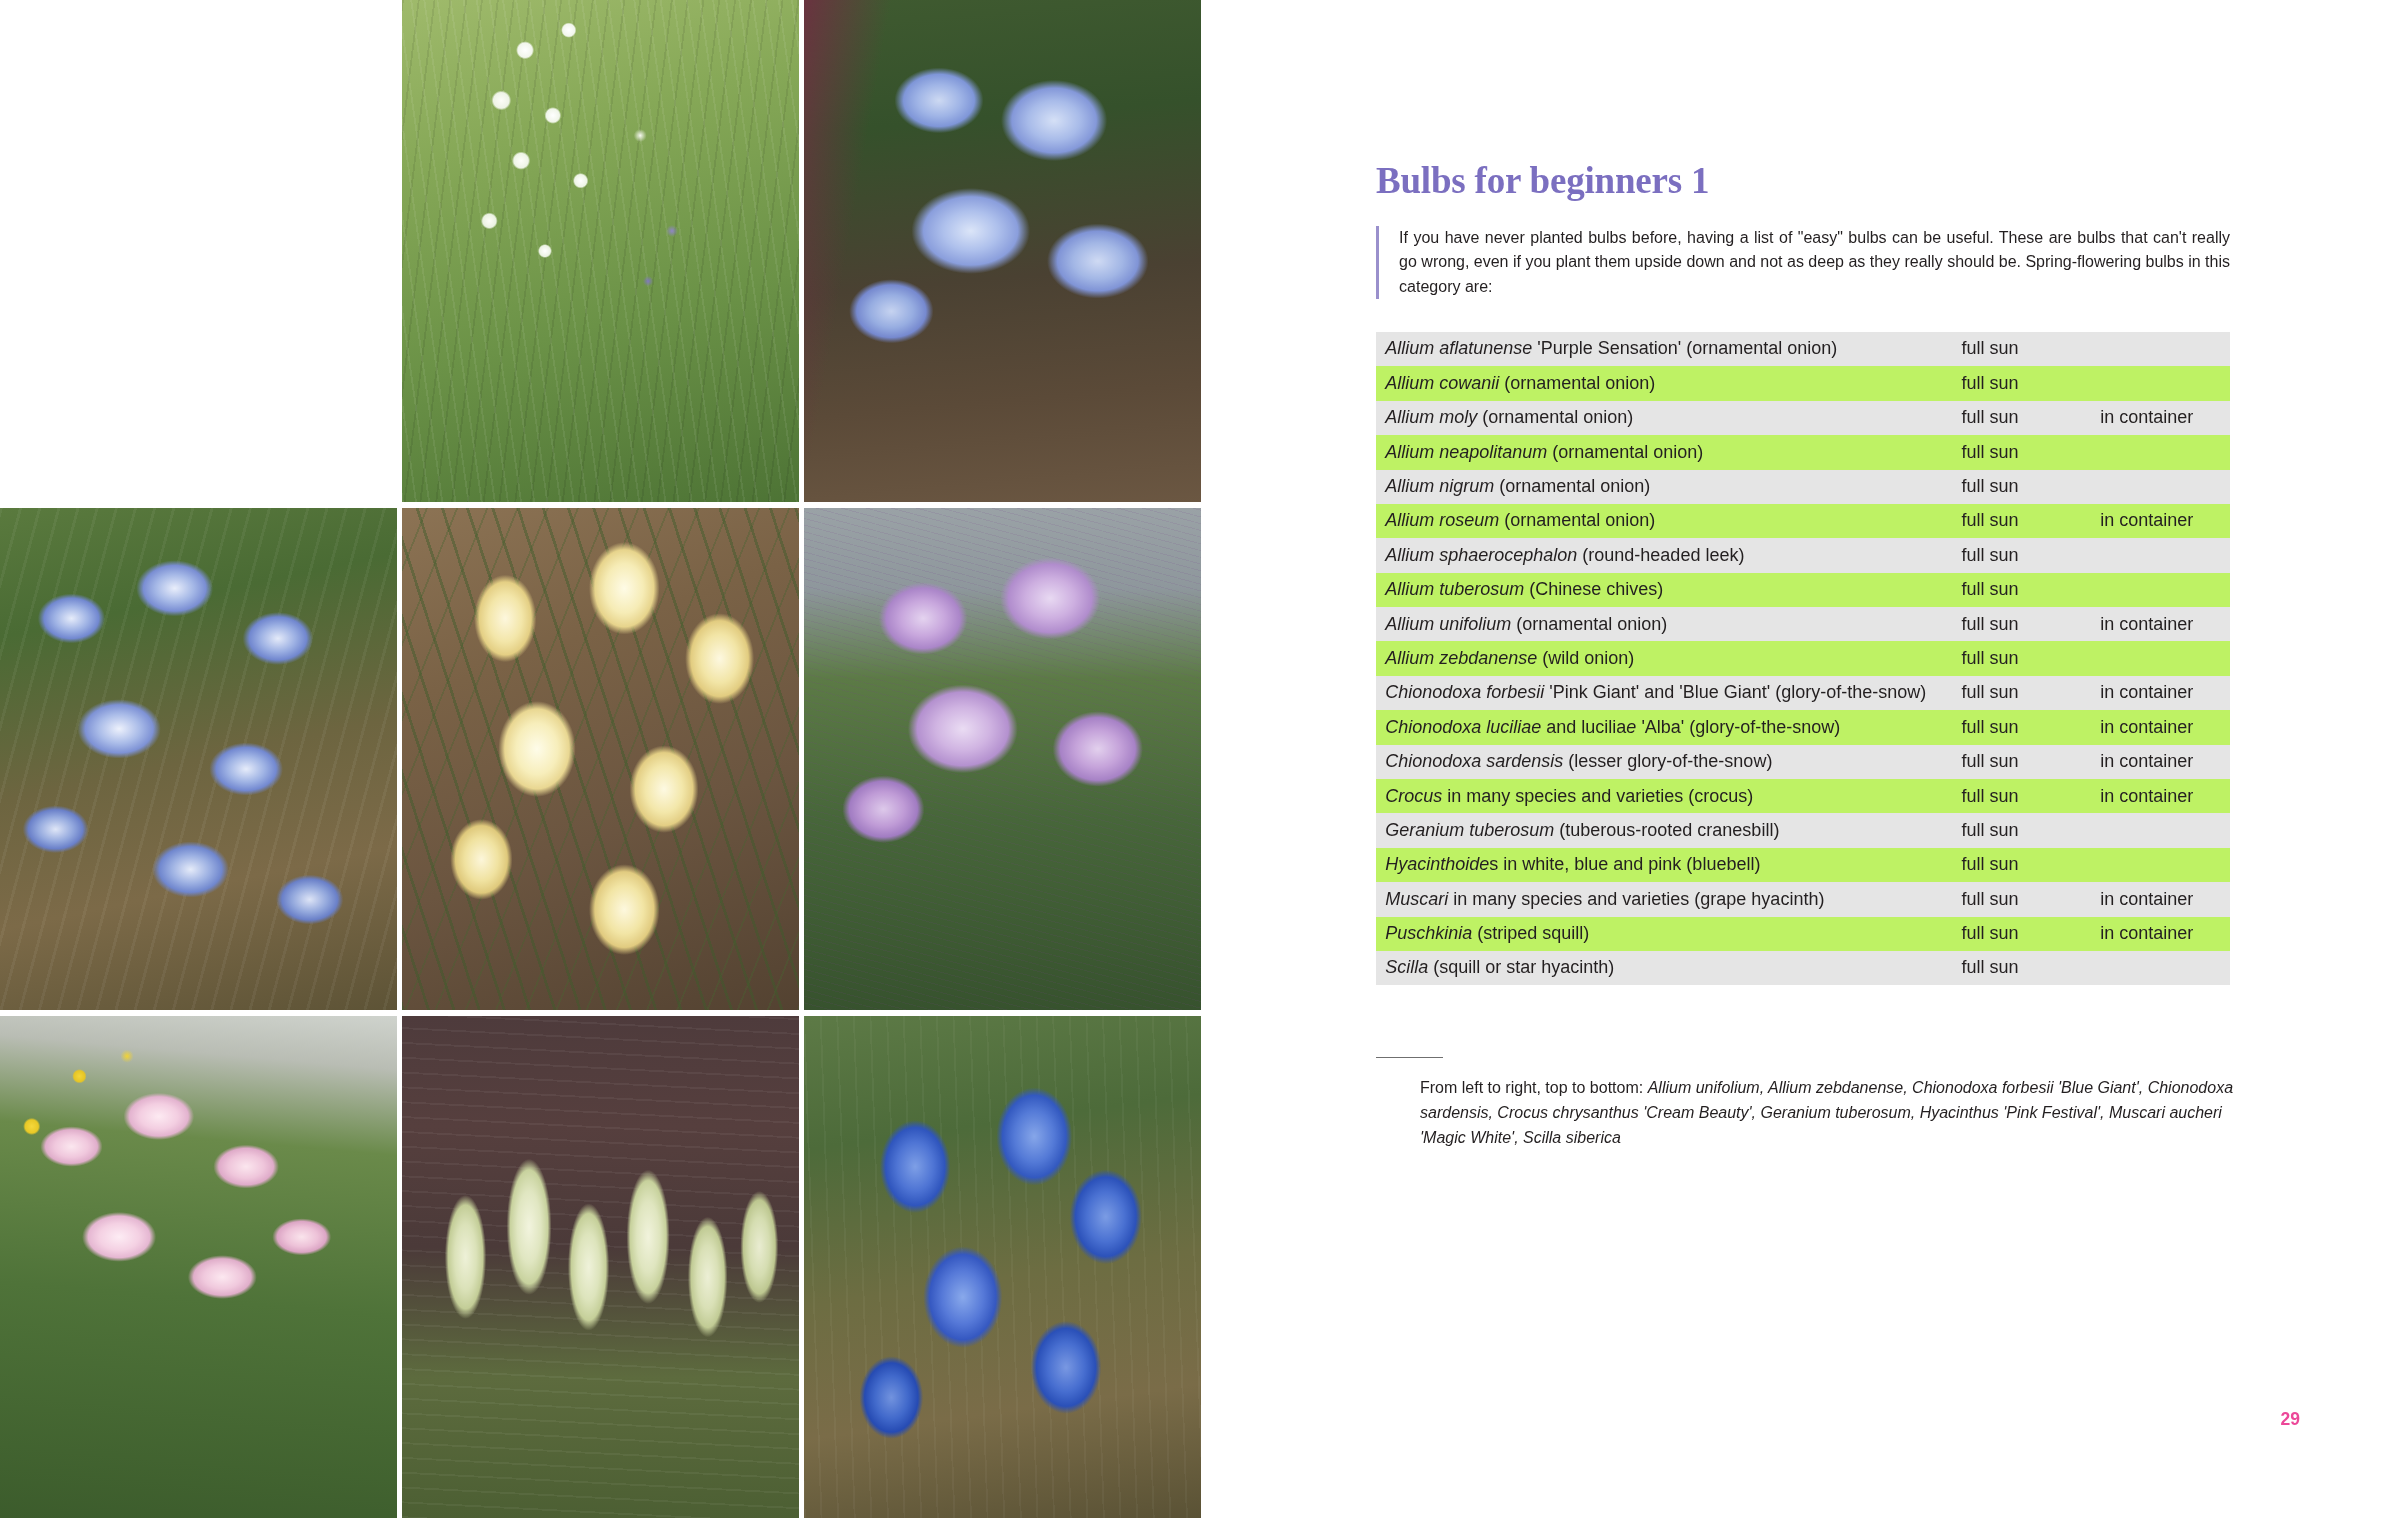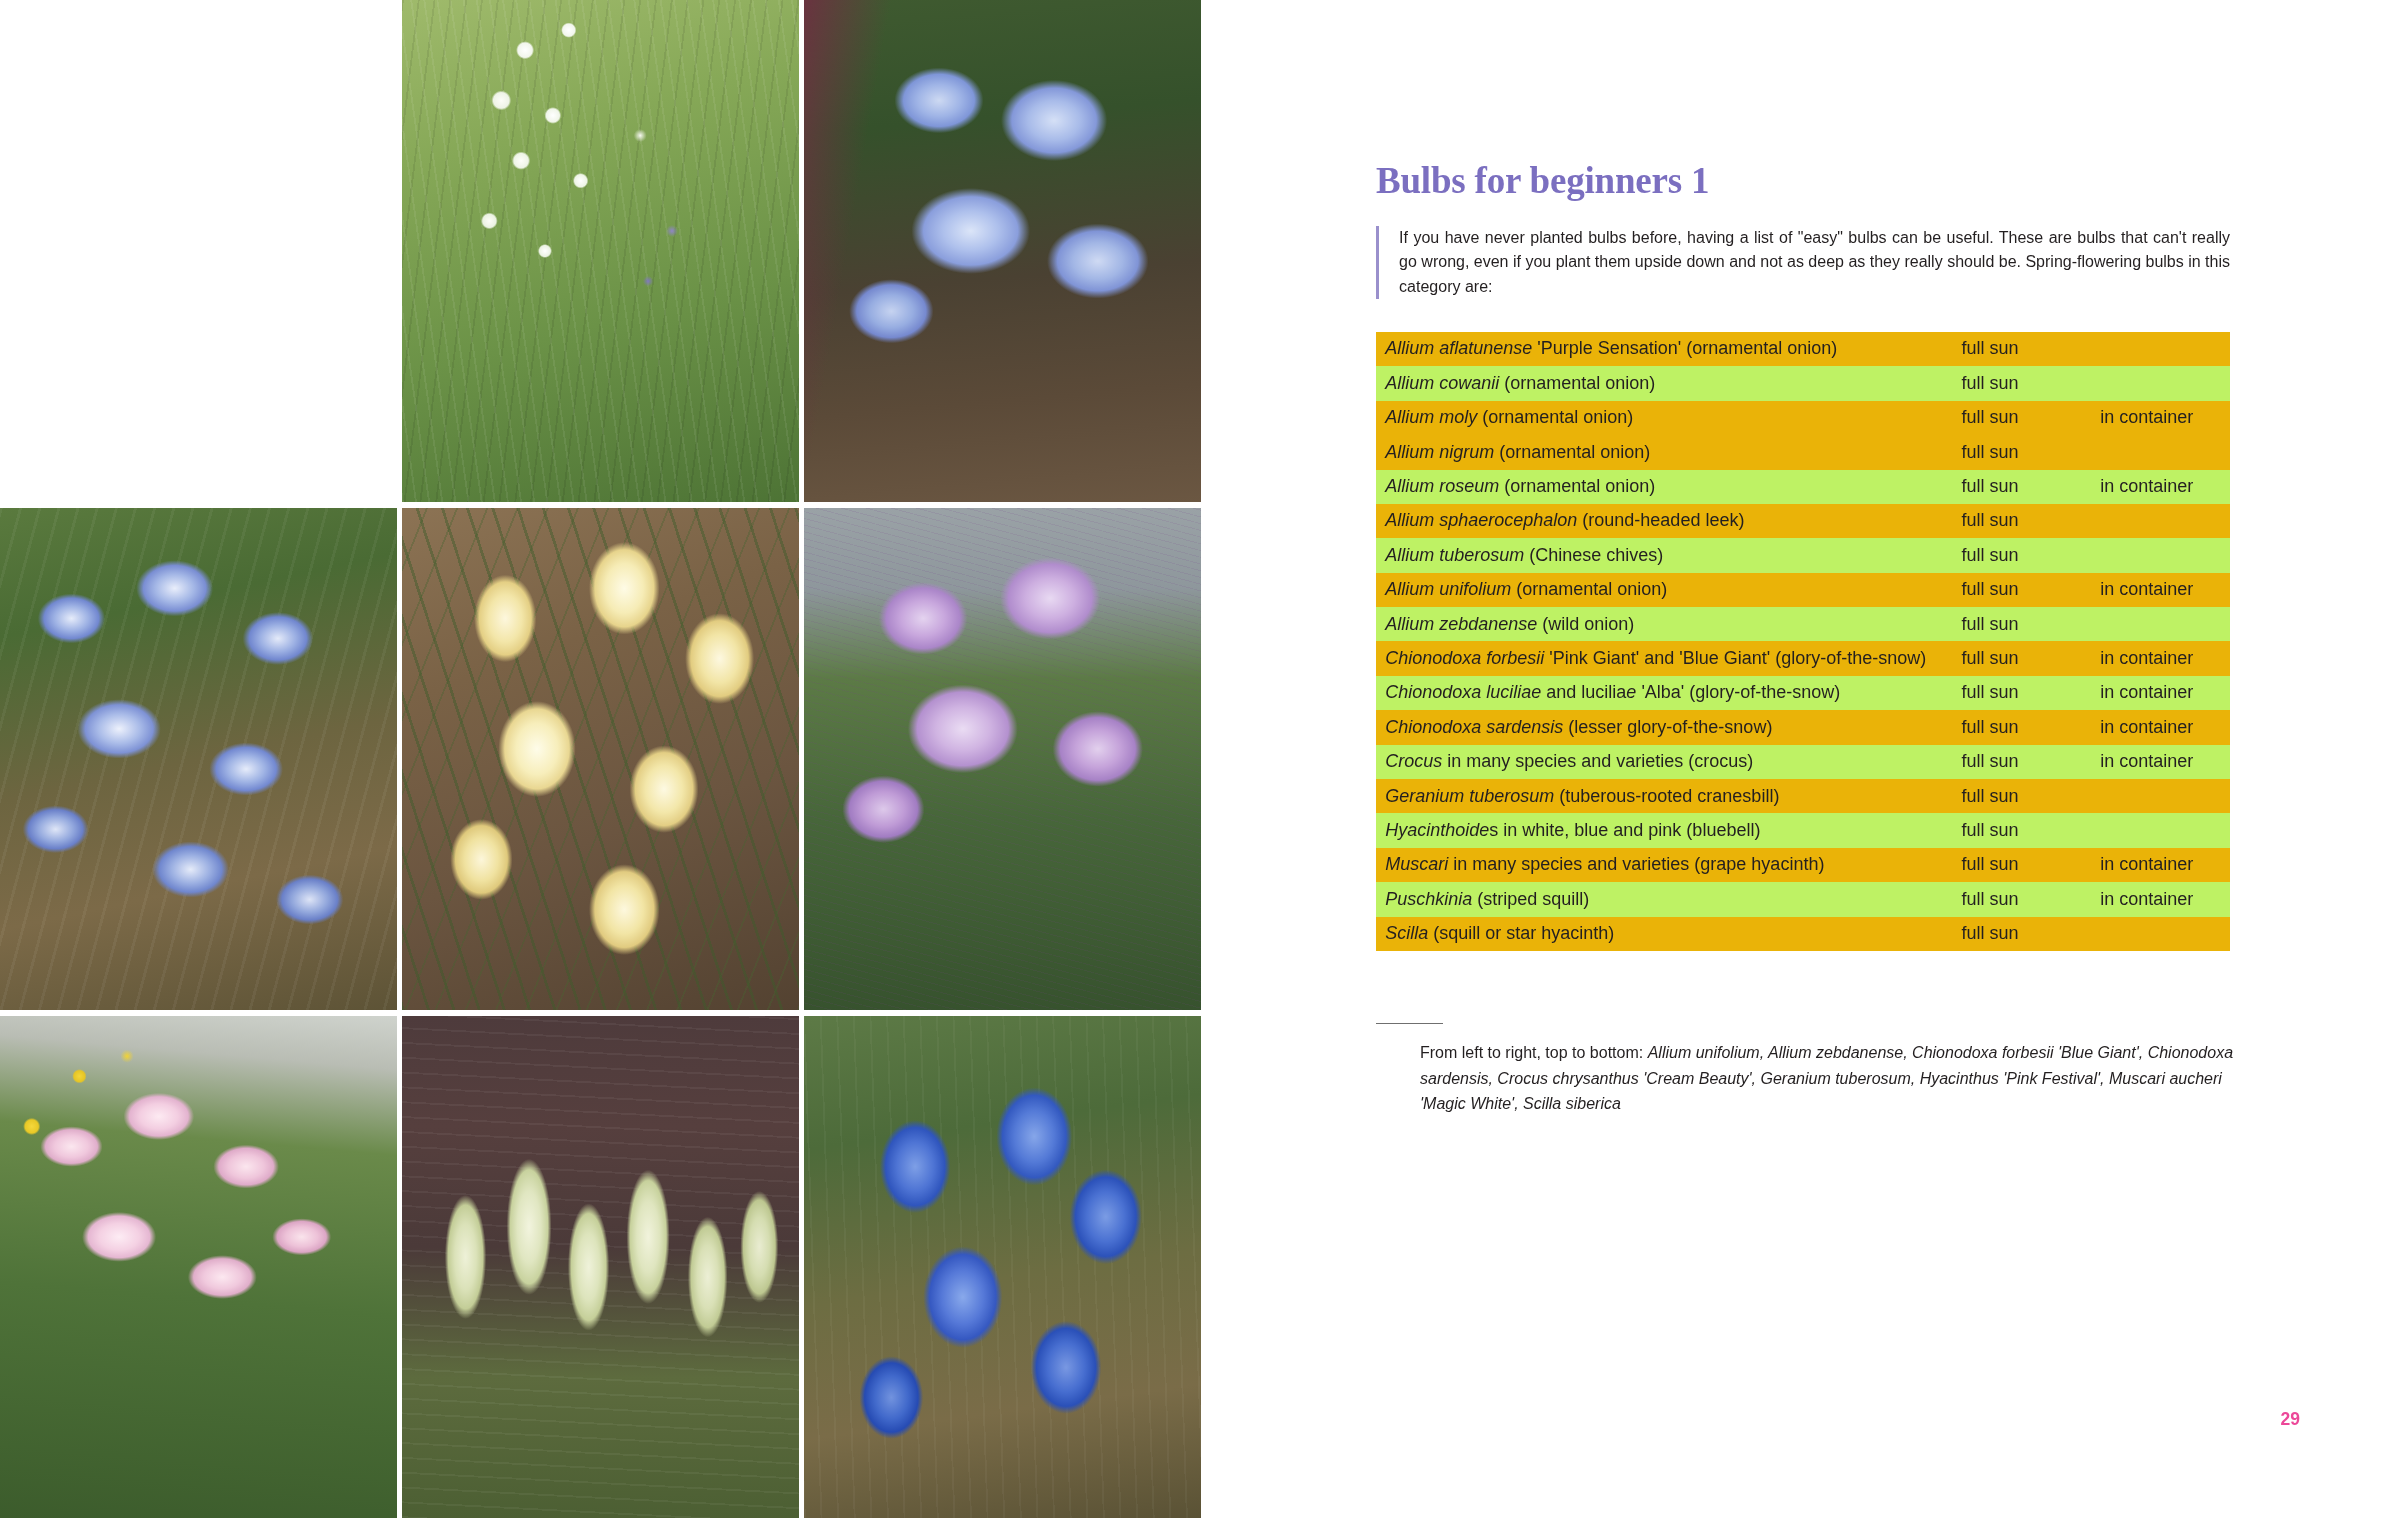--- a/index.html
+++ b/index.html
@@ -207,21 +207,21 @@
     width: 854px;
     border-collapse: collapse;
     font-size: 18px;
     color: #231f20;
   }
   table.bulbs td {
     padding: 5.5px 0 5.5px 9.2px;
     vertical-align: top;
     line-height: 1.3;
   }
-  tr.shade td { background: #eab308; }
+  tr.shade td { background: #e5e5e5; }
   tr.plain td { background: #bef264; }
   td.name { width: 577px; }
   td.sun  { width: 139px; padding-left: 13px; }
   td.cont { width: 139px; padding-left: 3.7px; }
   i { font-style: italic; }
 
   .footnote-rule {
     margin-top: 72px;
     width: 67px;
     height: 0.9px;
@@ -281,20 +281,25 @@
             <tr class="plain">
               <td class="name"><i>Allium cowanii</i> (ornamental onion)</td>
               <td class="sun">full sun</td>
               <td class="cont"></td>
             </tr>
             <tr class="shade">
               <td class="name"><i>Allium moly</i> (ornamental onion)</td>
               <td class="sun">full sun</td>
               <td class="cont">in container</td>
             </tr>
+            <tr class="plain">
+              <td class="name"><i>Allium neapolitanum</i> (ornamental onion)</td>
+              <td class="sun">full sun</td>
+              <td class="cont"></td>
+            </tr>
             <tr class="shade">
               <td class="name"><i>Allium nigrum</i> (ornamental onion)</td>
               <td class="sun">full sun</td>
               <td class="cont"></td>
             </tr>
             <tr class="plain">
               <td class="name"><i>Allium roseum</i> (ornamental onion)</td>
               <td class="sun">full sun</td>
               <td class="cont">in container</td>
             </tr>

